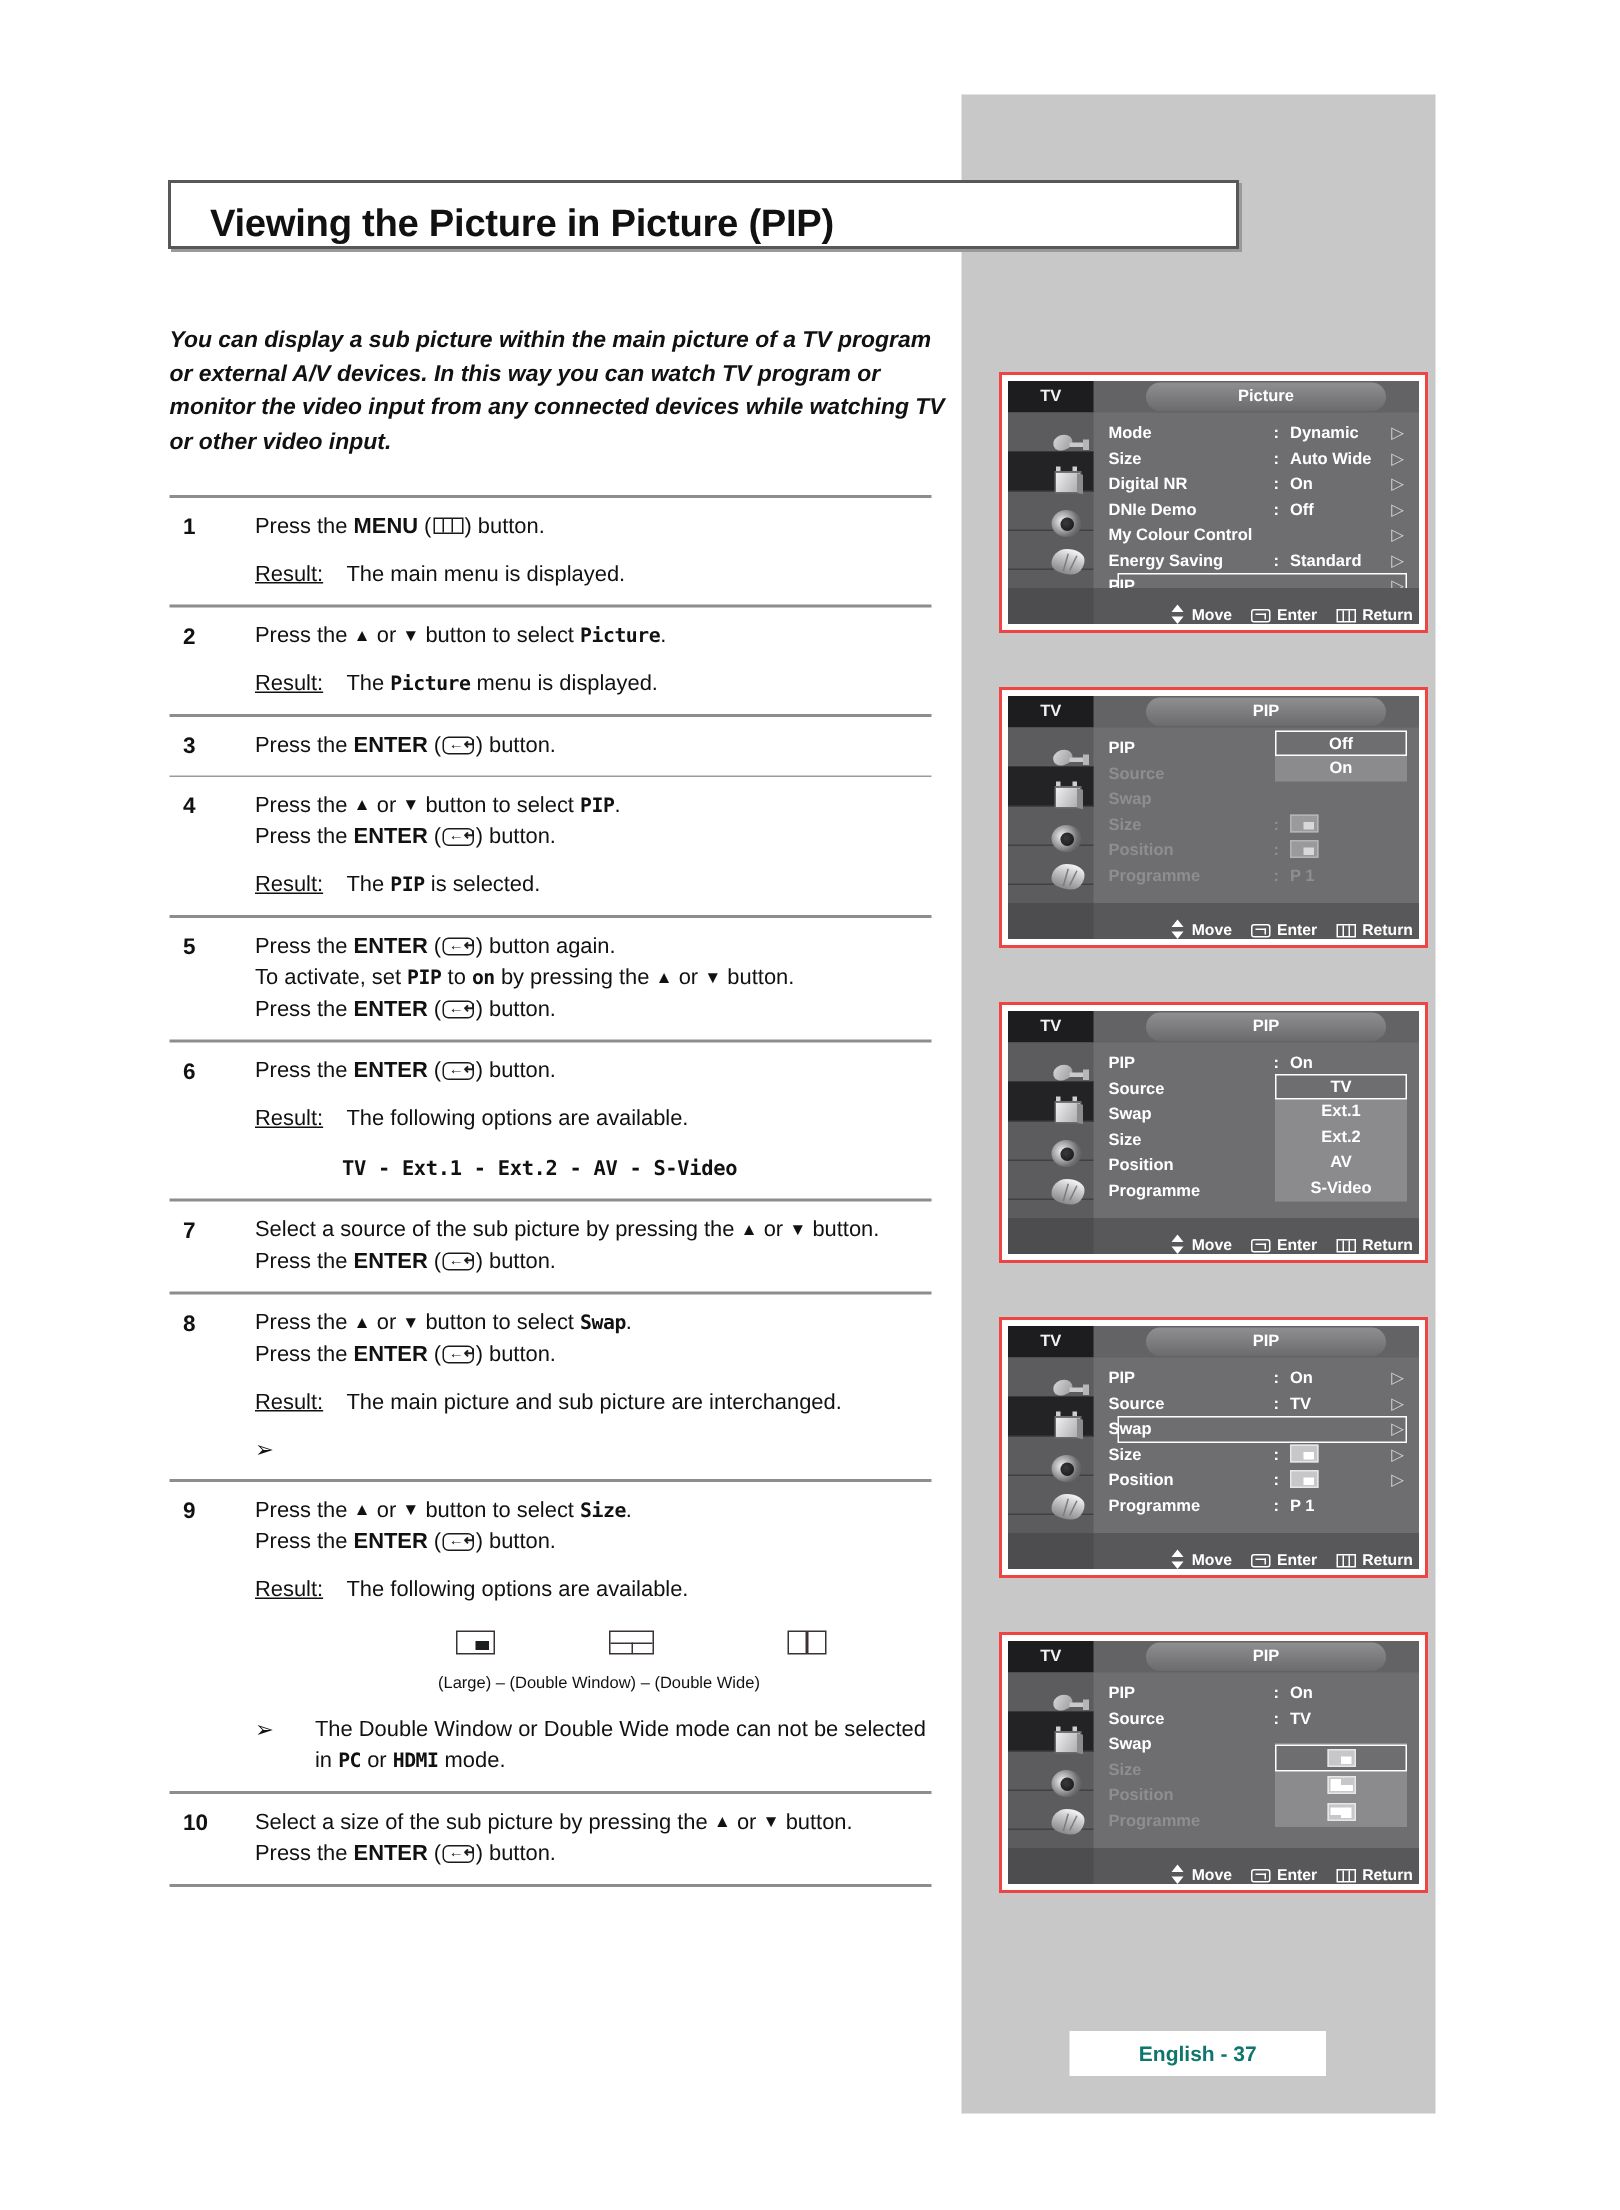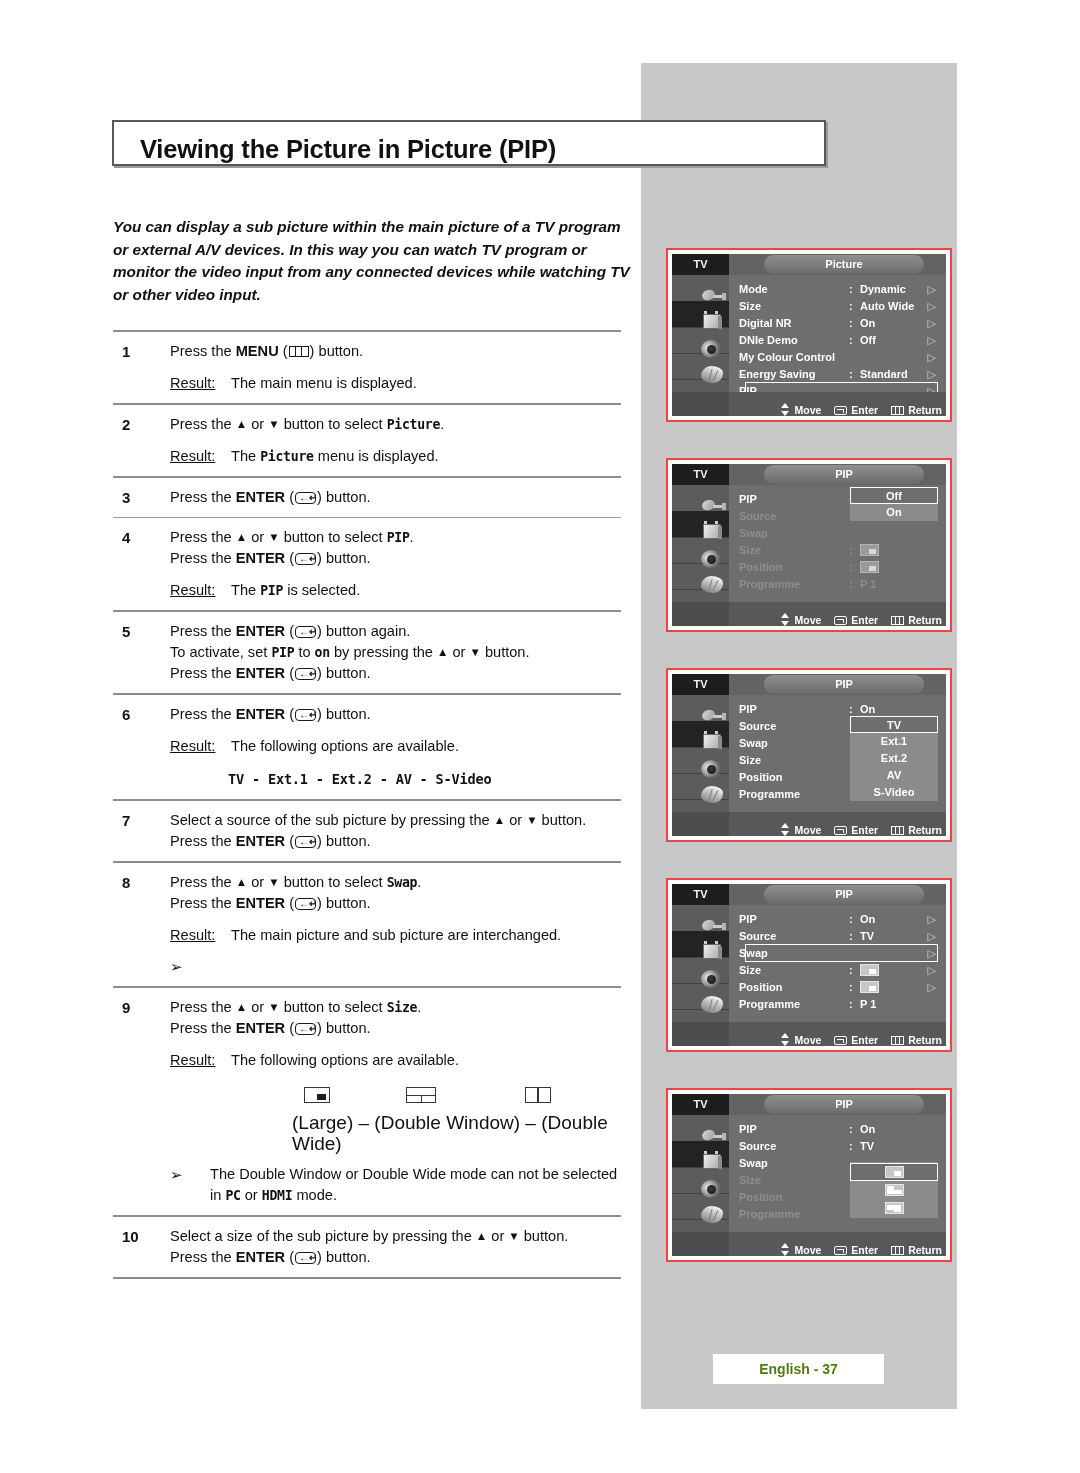--- a/index.html
+++ b/index.html
@@ -95,21 +95,21 @@
   .sizeglyphrow{position:relative;height:24px;margin-top:14px;}
   .gicon{position:absolute;border:1.7px solid #3a3236;box-sizing:border-box;background:#fff;}
   .g-large{left:134px;top:2px;width:26px;height:16px;}
   .g-large i{position:absolute;right:3px;bottom:2.5px;width:9px;height:6px;background:#1d1d1d;display:block;}
   .g-dwin{left:236px;top:2px;width:30px;height:16px;}
   .g-dwin i{position:absolute;left:0;right:0;top:6.5px;height:1.7px;background:#3a3236;display:block;}
   .g-dwin u{position:absolute;top:6.5px;bottom:0;left:13.5px;width:1.7px;background:#3a3236;display:block;}
   .g-dwide{left:355px;top:2px;width:26px;height:16px;}
   .g-dwide i{position:absolute;top:0;bottom:0;left:11px;width:1.7px;background:#3a3236;display:block;}
   .sizecap{
-    font-size:19px;color:#111;text-align:left;padding-left:122px;margin-top:3px;
+    font-size:11px;color:#111;text-align:left;padding-left:122px;margin-top:3px;
   }
 
   
   .osd{
     position:absolute;width:286px;height:174px;background:#ffffff;
     border:2px solid #ef4444;box-sizing:border-box;padding:4px;
   }
   .osd-in{
     position:relative;width:100%;height:100%;background:#6e6e70;overflow:hidden;
     font-size:0;
@@ -204,21 +204,21 @@
   .minibox.dim i{background:#d8d8da;}
   .minibox.split-h i{position:absolute;left:1px;right:1px;top:1px;height:4px;background:#ffffff;}
   .minibox.split-h u{position:absolute;left:1px;right:1px;bottom:1px;height:4px;background:#ffffff;display:block;}
   .minibox.split-v i{position:absolute;left:1.5px;top:1.5px;bottom:1.5px;width:7px;background:#ffffff;}
   .minibox.split-v u{position:absolute;right:1.5px;top:1.5px;bottom:1.5px;width:7px;background:#ffffff;display:block;}
 
   
   .footer{
     position:absolute;left:713px;top:1354px;width:171px;height:30px;background:#ffffff;
     display:flex;align-items:center;justify-content:center;
-    font-size:14px;font-weight:bold;color:#4d7c0f;
+    font-size:14px;font-weight:bold;color:#0f766e;
   }
 
   
   .ic-antenna{width:26px;height:15px;position:relative;}
   .ic-antenna .dish{
     position:absolute;left:1px;top:2px;width:13px;height:10px;border-radius:50% 50% 45% 45%;
     background:linear-gradient(135deg,#d9d9db,#9a9a9c);transform:rotate(-18deg);
   }
   .ic-antenna .stem{position:absolute;left:12px;top:7px;width:11px;height:2.5px;background:#c9c9cb;}
   .ic-antenna .tip{position:absolute;left:21px;top:4.5px;width:4px;height:7px;background:#b6b6b8;}

